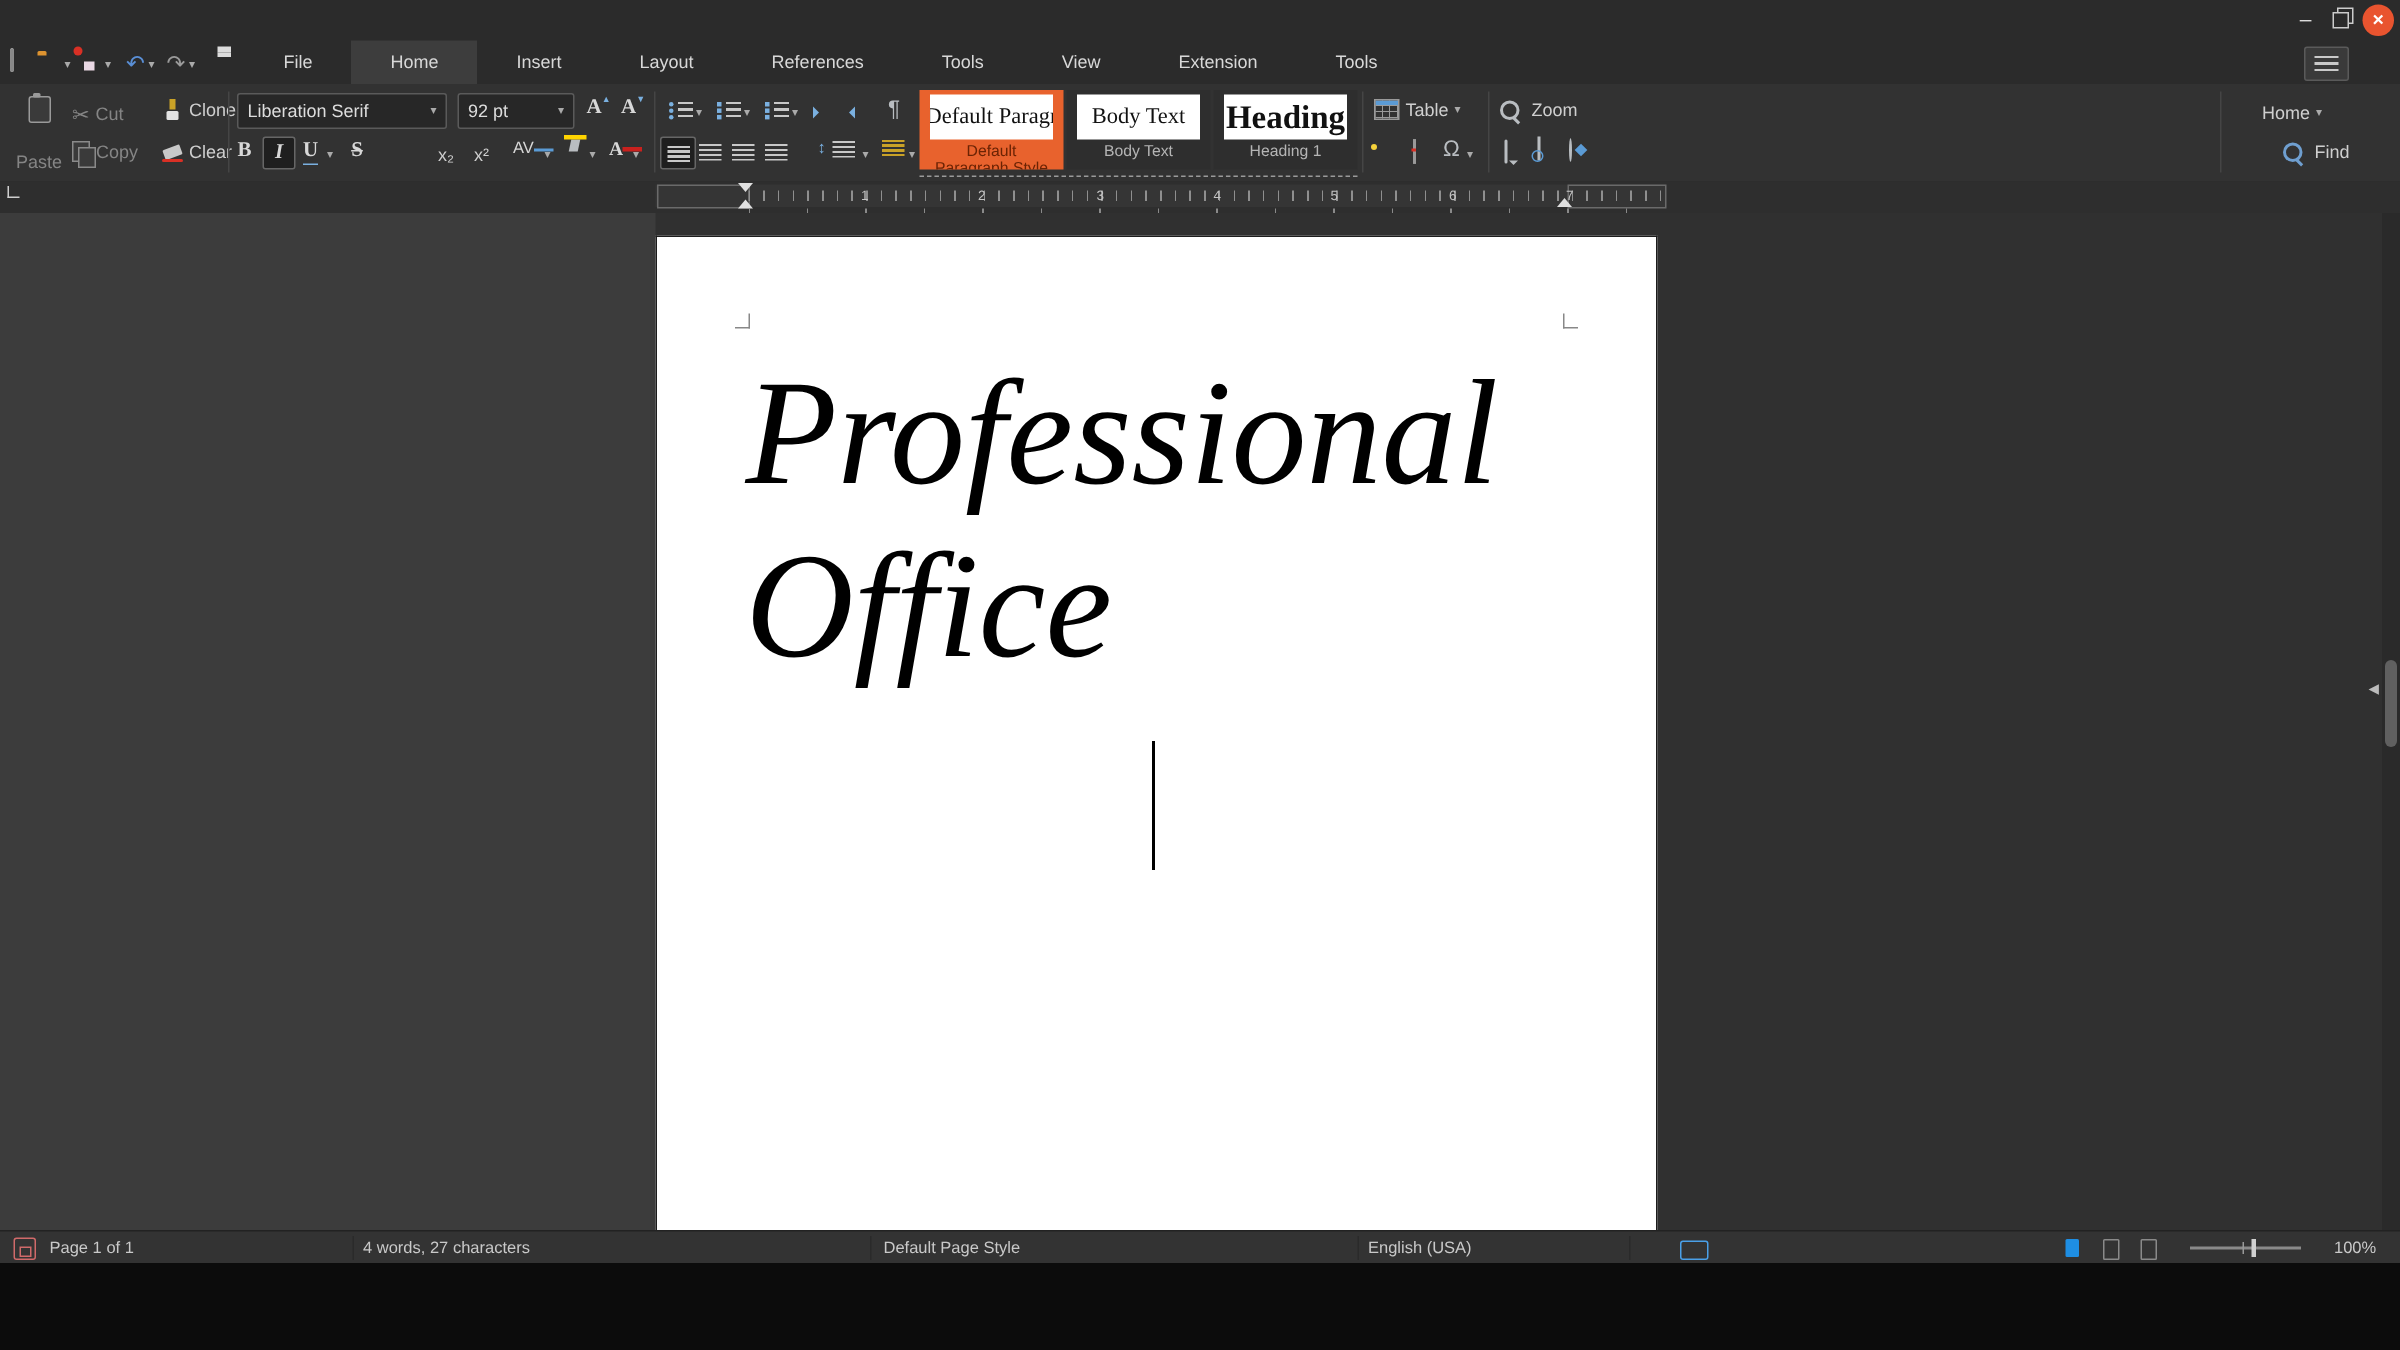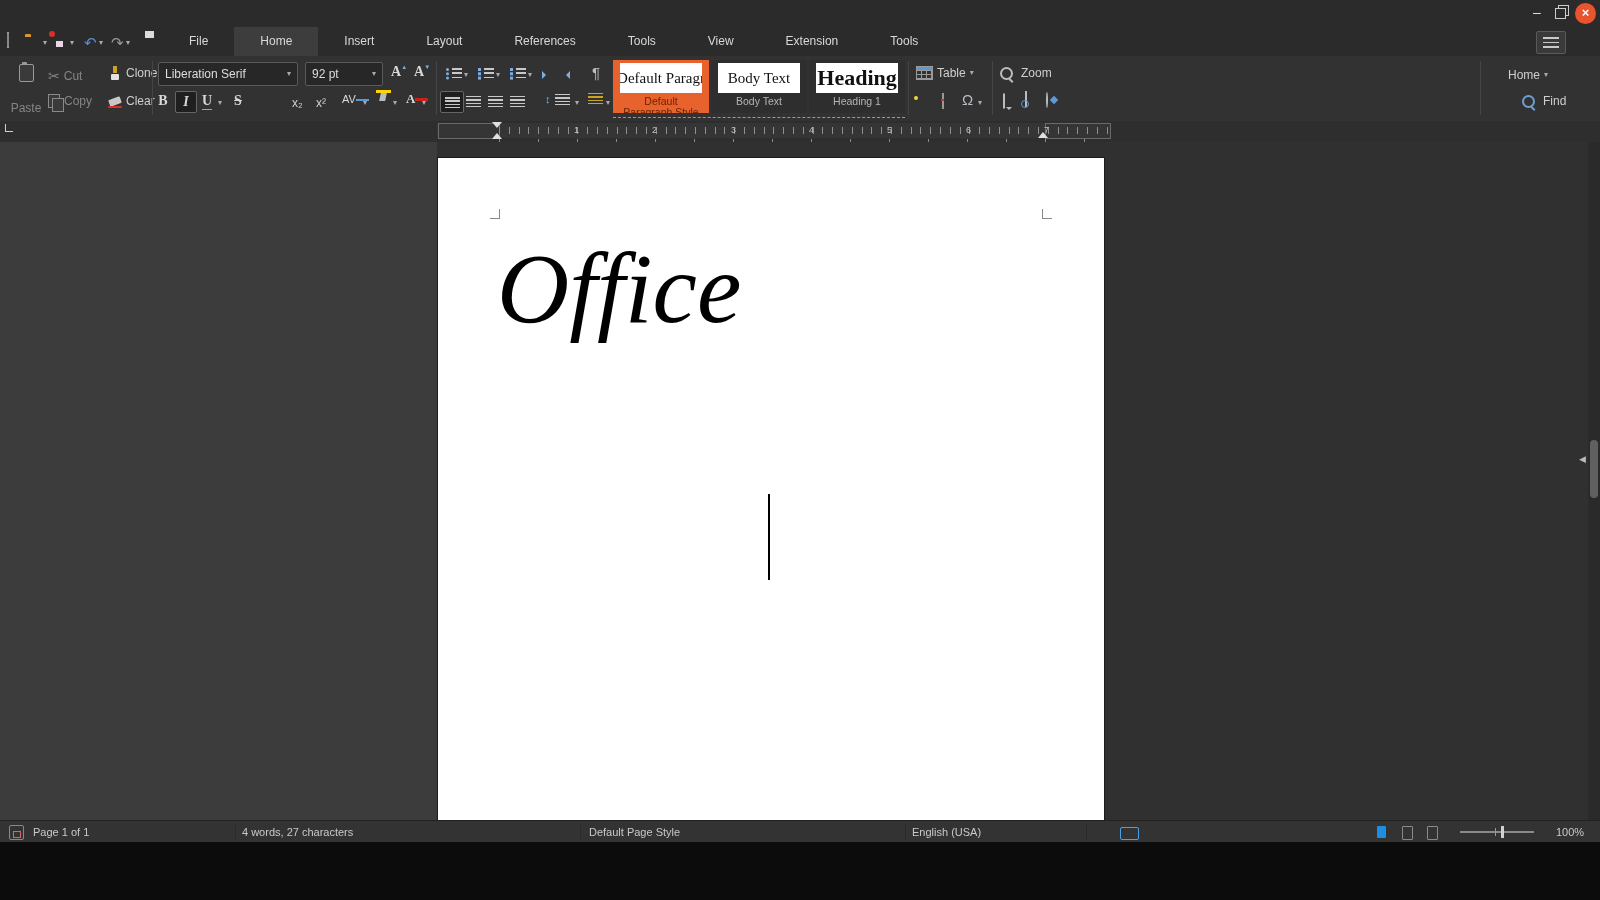--- a/index.html
+++ b/index.html
@@ -347,20 +347,21 @@
       <span class="rtabs"></span>
     </div>
   </div>
 
   <div class="docarea">
     <div class="docleft"></div>
     <div class="page">
       <span class="cmark-l"></span>
       <span class="cmark-r"></span>
       <div class="dtext">
+        <div>Professional</div>
         <div>Office</div>
       </div>
       <span class="caret"></span>
     </div>
     <span class="sidearrow">◀</span>
     <div class="vscroll">
       <span class="vthumb"></span>
     </div>
   </div>
 

